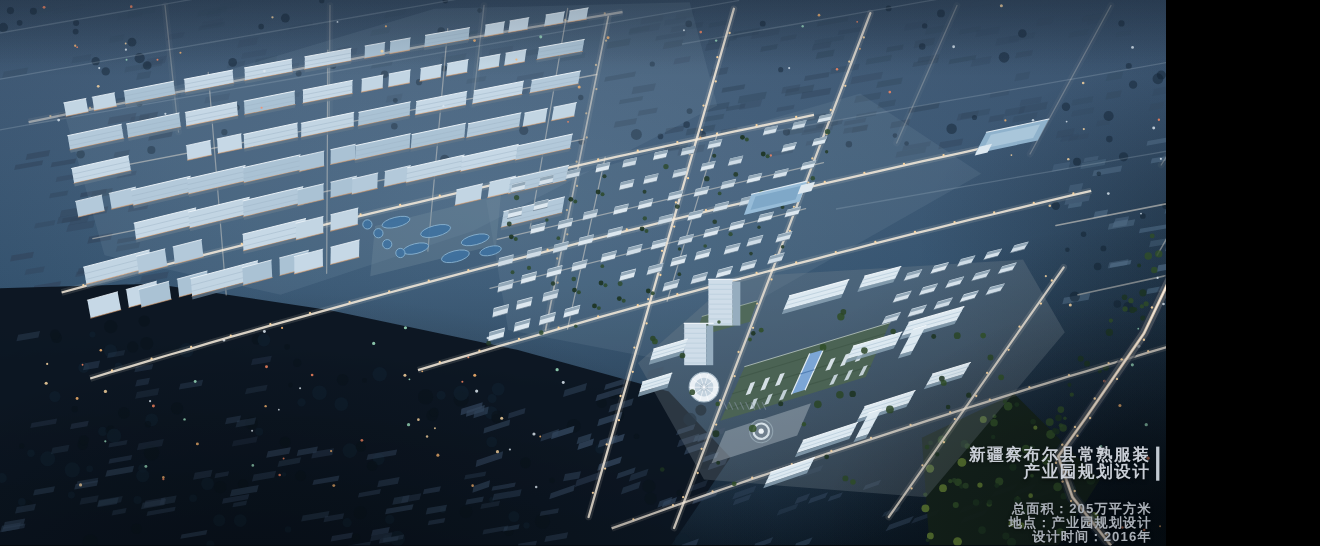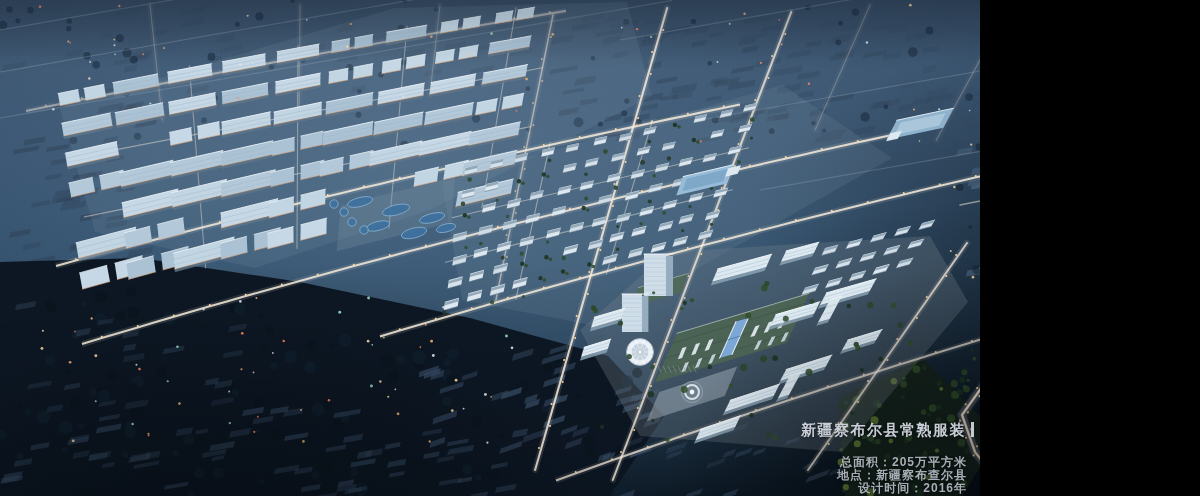--- a/index.html
+++ b/index.html
@@ -1,17 +1,17 @@
 <!DOCTYPE html>
 <html style="--title-col: #c9ced6; --info-col: #a8aeb6; --bar-col: #c2cad2;"><head>
 <meta charset="utf-8">
 <style>
   html,body{margin:0;padding:0;background:#000;}
   .stage{
-    position:relative;width:980px;height:496px;overflow:hidden;
+    position:relative;width:1060px;height:496px;overflow:hidden;
     font-family:"Liberation Sans",sans-serif;
     background:
       linear-gradient(180deg, rgba(24,38,54,.38) 0%, rgba(24,38,54,0) 14%),
       radial-gradient(1150px 560px at 42% 38%, rgba(125,156,183,.30), rgba(125,156,183,0) 62%),
       radial-gradient(820px 500px at 24% 112%, rgba(3,8,13,.95), rgba(3,8,13,0) 58%),
       radial-gradient(700px 460px at 101% 96%, rgba(4,10,15,.88), rgba(4,10,15,0) 60%),
       radial-gradient(520px 300px at 108% 45%, rgba(10,18,26,.5), rgba(10,18,26,0) 60%),
       linear-gradient(180deg,#3d5570 0%,#35506c 28%,#2c4a66 52%,#1f374e 76%,#0e1d2b 100%);
   }
   .stage svg{position:absolute;left:0;top:0;}
@@ -2000,20 +2000,21 @@
       <circle cx="1065.9664722466684" cy="177.15946786439022" r="1.096470272027175" fill="#ffd9a2" opacity="0.8"></circle>
       <circle cx="1079.9891718104432" cy="277.68594614588" r="1.2187008877371908" fill="#ffd9a2" opacity="0.8"></circle>
       <circle cx="1083.368336541284" cy="162.1140596420104" r="0.9757160140088369" fill="#dfeaf2" opacity="0.8"></circle>
       <circle cx="954.3473629068338" cy="187.03189008731016" r="1.2070429889518037" fill="#ffd9a2" opacity="0.8"></circle>
     </svg>
   <div class="vignette"></div>
 
   <div class="caption">
     <div class="title-block">
       <div>新疆察布尔县常熟服装</div>
+      <div>产业园规划设计</div>
     </div>
     <div class="stats-block">
       <div>总面积：205万平方米</div>
-      <div>地点：新疆察布查尔县</div>
+      <div>地点：产业园规划设计</div>
       <div>设计时间：2016年</div>
     </div>
   </div>
 </div>
 
 </body></html>

